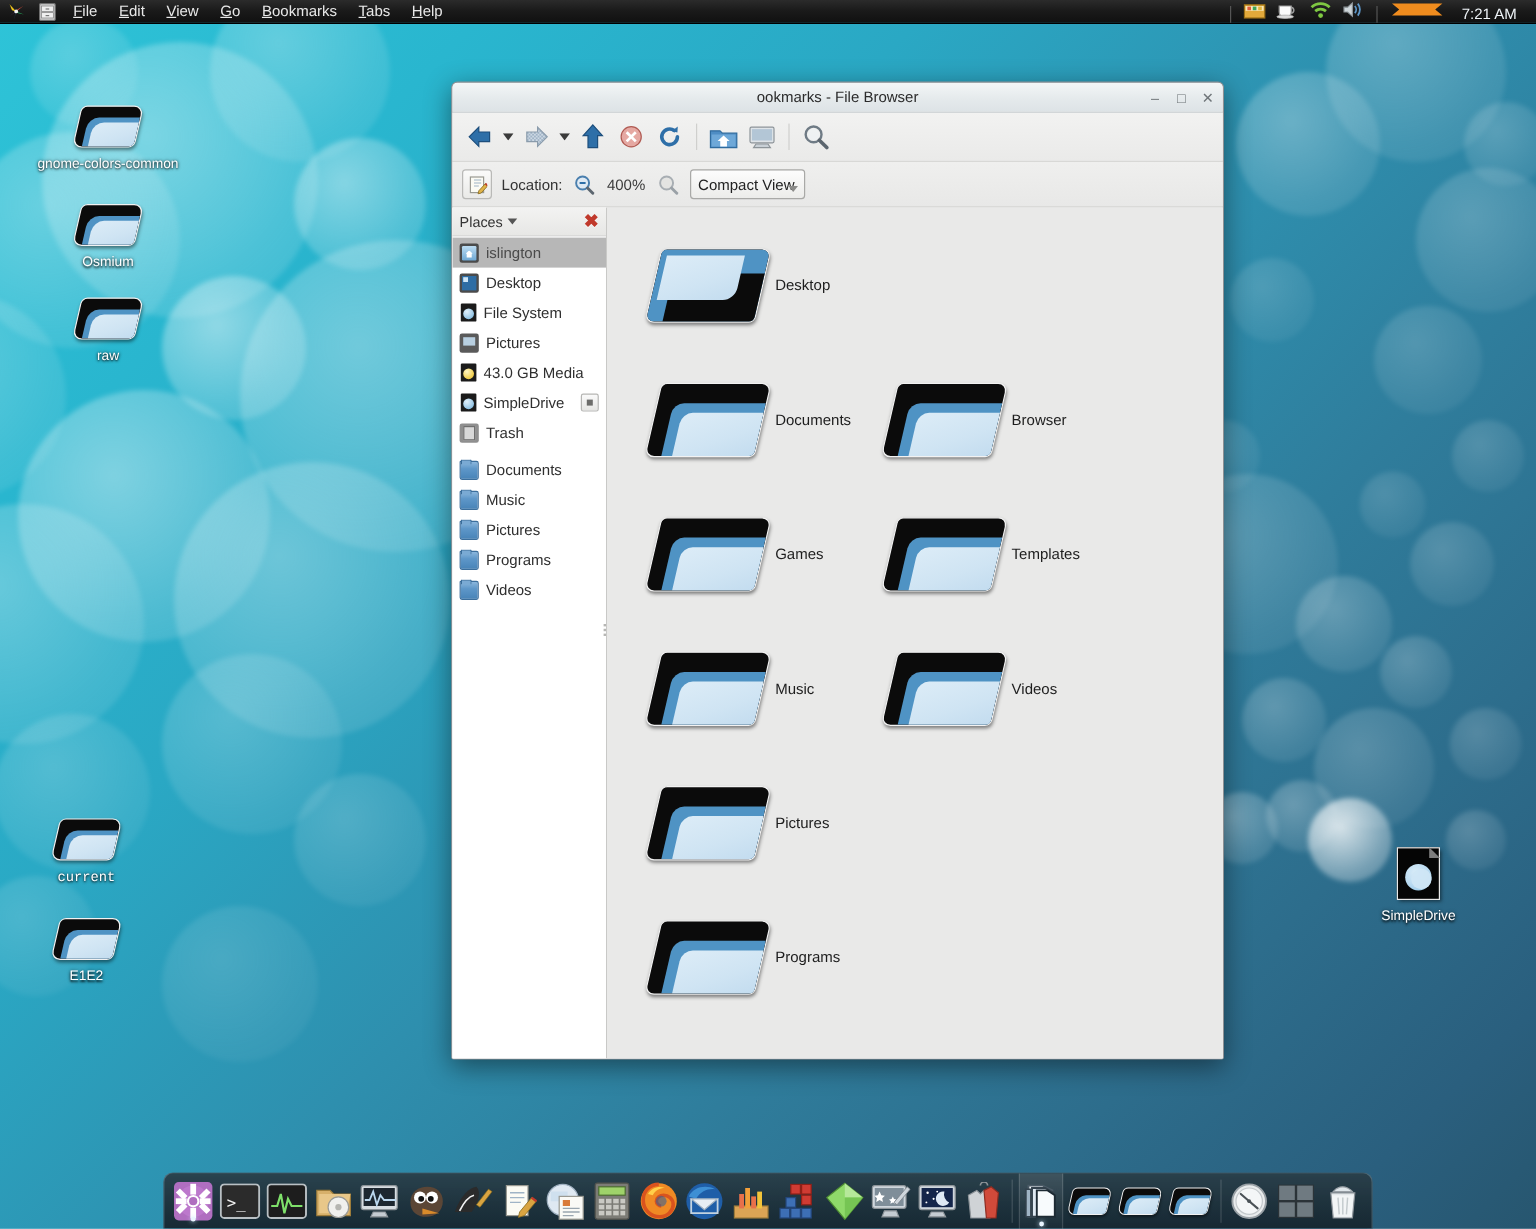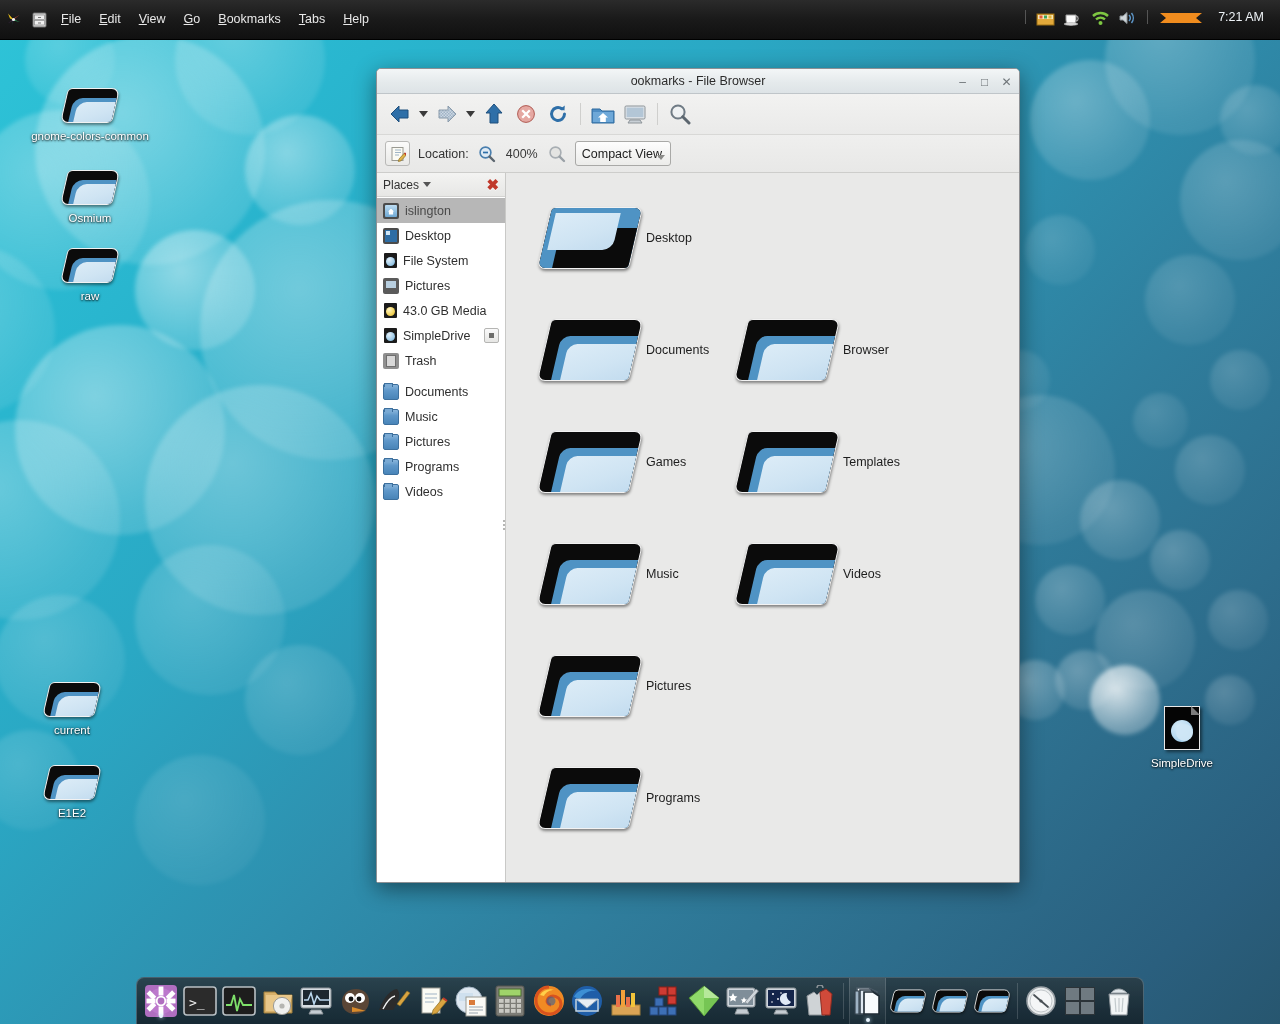--- a/index.html
+++ b/index.html
@@ -16,33 +16,33 @@
   
   #wallpaper { position: absolute; inset: 0; overflow: hidden; }
   #wallpaper .b {
     position: absolute; border-radius: 50%;
     background: radial-gradient(circle at 38% 34%, rgba(255,255,255,.95), rgba(255,255,255,.42) 62%, rgba(255,255,255,.18) 100%);
     filter: blur(2px);
   }
 
   
   #menubar {
-    position: absolute; left: 0; top: 0; width: 1280px; height: 40px;
+    position: absolute; left: 0; top: 0; width: 1280px; height: 20px;
     background: linear-gradient(180deg, #2b2b2b 0%, #1a1a1a 48%, #101010 100%);
     display: flex; align-items: center; color: #e8e8e8; font-size: 12.5px;
     border-bottom: 1px solid #000;
     z-index: 60;
   }
   #menubar .mb-icon { width: 26px; height: 24px; display:flex; align-items:center; justify-content:center; }
   #menubar .mi {
     padding: 3px 8px 4px; margin: 0 1px; cursor: default; white-space: nowrap;
   }
   #menubar .mi u { text-decoration: underline; }
   #menubar .spacer { flex: 1; }
-  #menubar .tray { display: flex; align-items: flex-start; gap: 8px; padding-right: 6px; }
+  #menubar .tray { display: flex; align-items: flex-end; gap: 8px; padding-right: 6px; }
   #menubar .clock { color: #eef3f7; font-size: 12.5px; padding: 0 10px 0 6px; }
   .tray-sep { width:1px; height:14px; background:#555; margin:0 2px; }
 
   
   .desk-icon {
     position: absolute; width: 120px; text-align: center; cursor: default;
   }
   .desk-icon .cap {
     margin-top: 3px; font-size: 11.5px; color: #fff; line-height: 13px;
     text-shadow: 0 1px 2px rgba(0,0,0,.85), 0 0 3px rgba(0,0,0,.6);
@@ -353,21 +353,21 @@
   </span>
   <div class="cap">Osmium</div>
 </div>
 <div class="desk-icon" style="left:30px;top:248px;">
   <span class="folder" style="width:52px;height:35px;">
     <i class="blue"></i><i class="pale"></i>
   </span>
   <div class="cap">raw</div>
 </div>
 
-<div class="desk-icon" style="left:12px;top:682px;">
+<div class="desk-icon" style="left:12px;top:682px;font-family:Liberation Mono, monospace;">
   <span class="folder" style="width:52px;height:35px;">
     <i class="blue"></i><i class="pale"></i>
   </span>
   <div class="cap">current</div>
 </div>
 <div class="desk-icon" style="left:12px;top:765px;">
   <span class="folder" style="width:52px;height:35px;">
     <i class="blue"></i><i class="pale"></i>
   </span>
   <div class="cap">E1E2</div>

